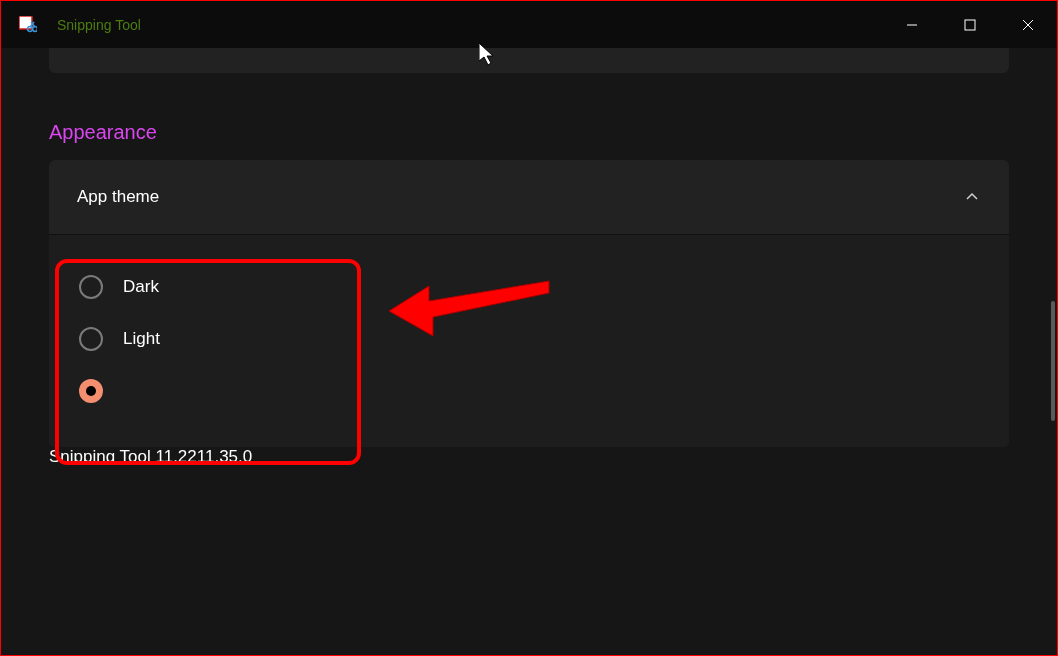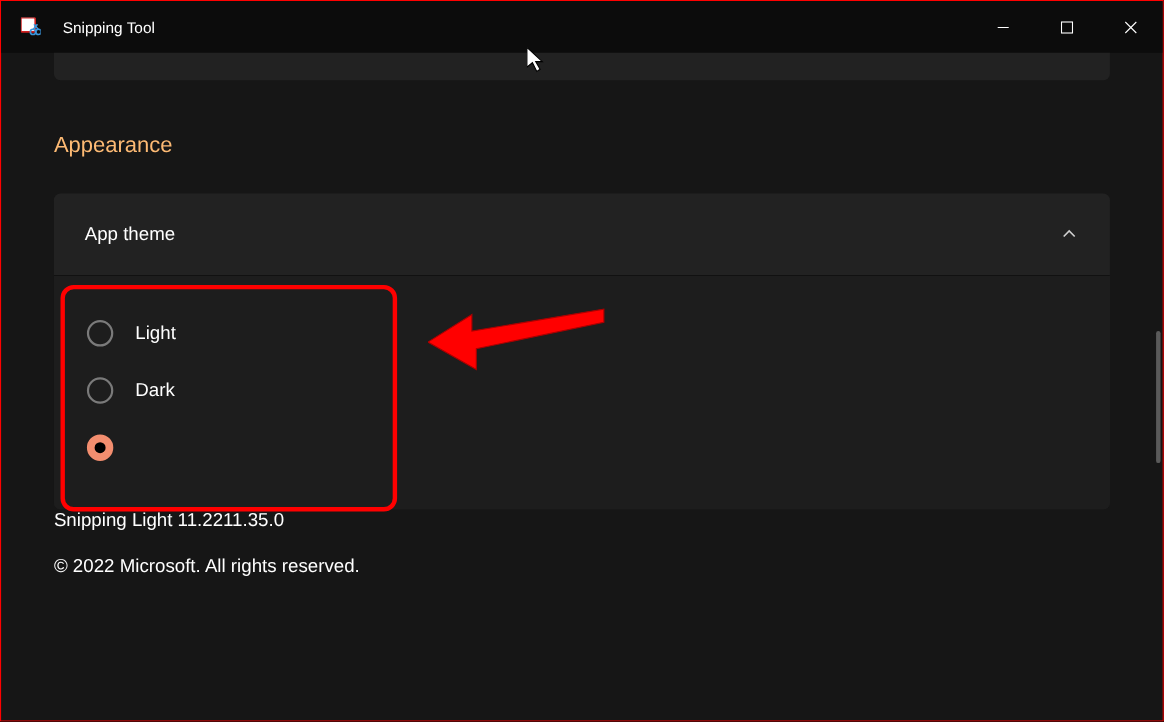--- a/index.html
+++ b/index.html
@@ -30,21 +30,21 @@
   .app-icon {
     width: 18px;
     height: 18px;
     margin-right: 20px;
     position: relative;
     display: inline-block;
   }
   .app-icon svg { display: block; }
   .app-title {
     font-size: 14px;
-    color: #ffffff;
+    color: #4d7c0f;
     font-weight: 400;
   }
   .win-controls {
     margin-left: auto;
     display: flex;
     height: 100%;
   }
   .win-btn {
     width: 58px;
     height: 100%;
@@ -60,22 +60,22 @@
   }
   .empty-block {
     height: 25px;
     background: #222;
     border-radius: 0 0 6px 6px;
     margin-bottom: 48px;
   }
   .section-heading {
     font-size: 20px;
     font-weight: 400;
-    color: #fdba74;
-    margin-bottom: 32px;
+    color: #d946ef;
+    margin-bottom: 16px;
   }
   .card {
     background: #222;
     border-radius: 6px;
     overflow: hidden;
   }
   .card-header {
     padding: 27px 30px 27px 28px;
     display: flex;
     align-items: center;
@@ -217,39 +217,38 @@
         <span class="chevron">
           <svg width="14" height="14" viewBox="0 0 14 14">
               <polyline points="2,9 7,4 12,9" fill="none" stroke="#cfcfcf" stroke-width="1.5"></polyline>
             </svg>
         </span>
       </div>
       <div class="card-body">
 
         <div class="radio-row">
           <span class="radio-outer"></span>
-          <span class="radio-label">Light</span>
+          <span class="radio-label">Dark</span>
         </div>
 
         <div class="radio-row">
           <span class="radio-outer"></span>
-          <span class="radio-label">Dark</span>
+          <span class="radio-label">Light</span>
         </div>
 
         <div class="radio-row">
           <span class="radio-outer selected">
             <span class="radio-inner-selected"></span>
           </span>
         </div>
 
       </div>
     </div>
 
-    <div class="about-version">Snipping Light 11.2211.35.0</div>
-    <div class="about-copyright">© 2022 Microsoft. All rights reserved.</div>
+    <div class="about-version">Snipping Tool 11.2211.35.0</div>
 
   </div>
 
   <div class="scrollbar"></div>
 
   <div class="annotation-box"></div>
 
   <div class="annotation-arrow">
     <svg width="170" height="80" viewBox="0 0 170 80">
       <defs>

